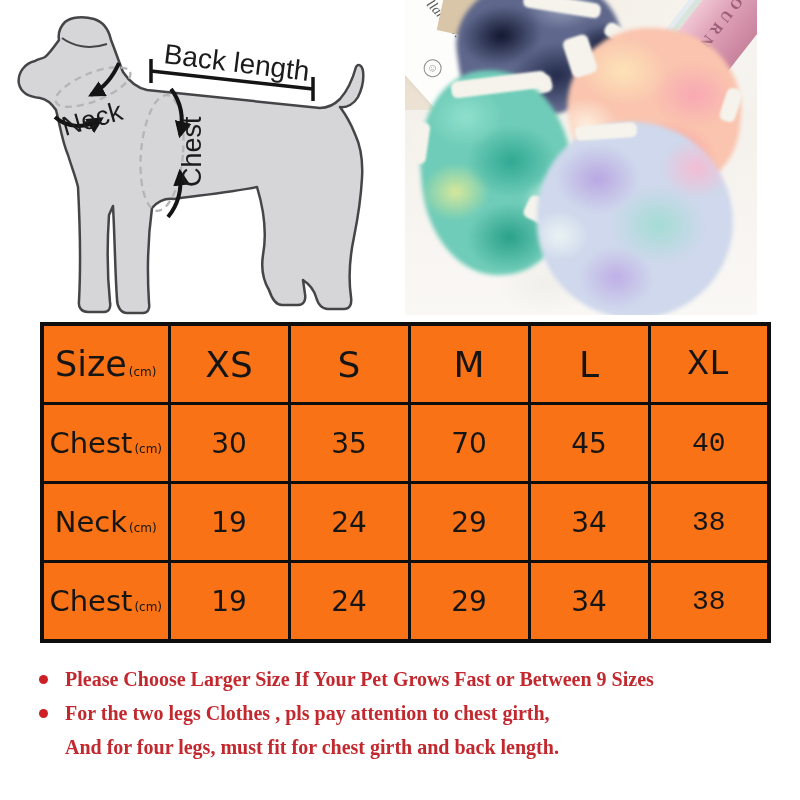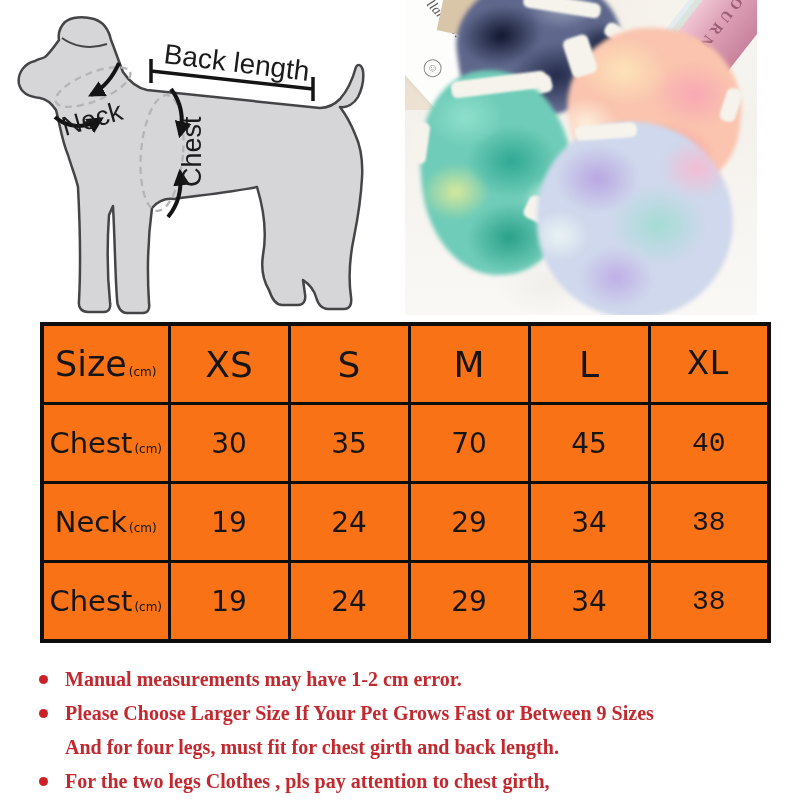--- a/index.html
+++ b/index.html
@@ -229,28 +229,24 @@
       <td class="num-cell">29</td>
       <td class="num-cell">34</td>
       <td class="num-cell">38</td>
     </tr>
   </tbody>
     </table>
 
   <div id="notes">
     <div class="note">
       <span class="bullet"></span>
-      <span>Manual measurements may have 1-2 cm error.</span>
-    </div>
-    <div class="note">
-      <span class="bullet"></span>
       <span>Please Choose Larger Size If Your Pet Grows Fast or Between 9 Sizes</span>
-    </div>
-    <div class="note no-bullet">
-      <span>And for four legs, must fit for chest girth and back length.</span>
     </div>
     <div class="note">
       <span class="bullet"></span>
       <span>For the two legs Clothes , pls pay attention to chest girth,</span>
     </div>
+    <div class="note no-bullet">
+      <span>And for four legs, must fit for chest girth and back length.</span>
+    </div>
   </div>
 
 </div>
 
 </body></html>

